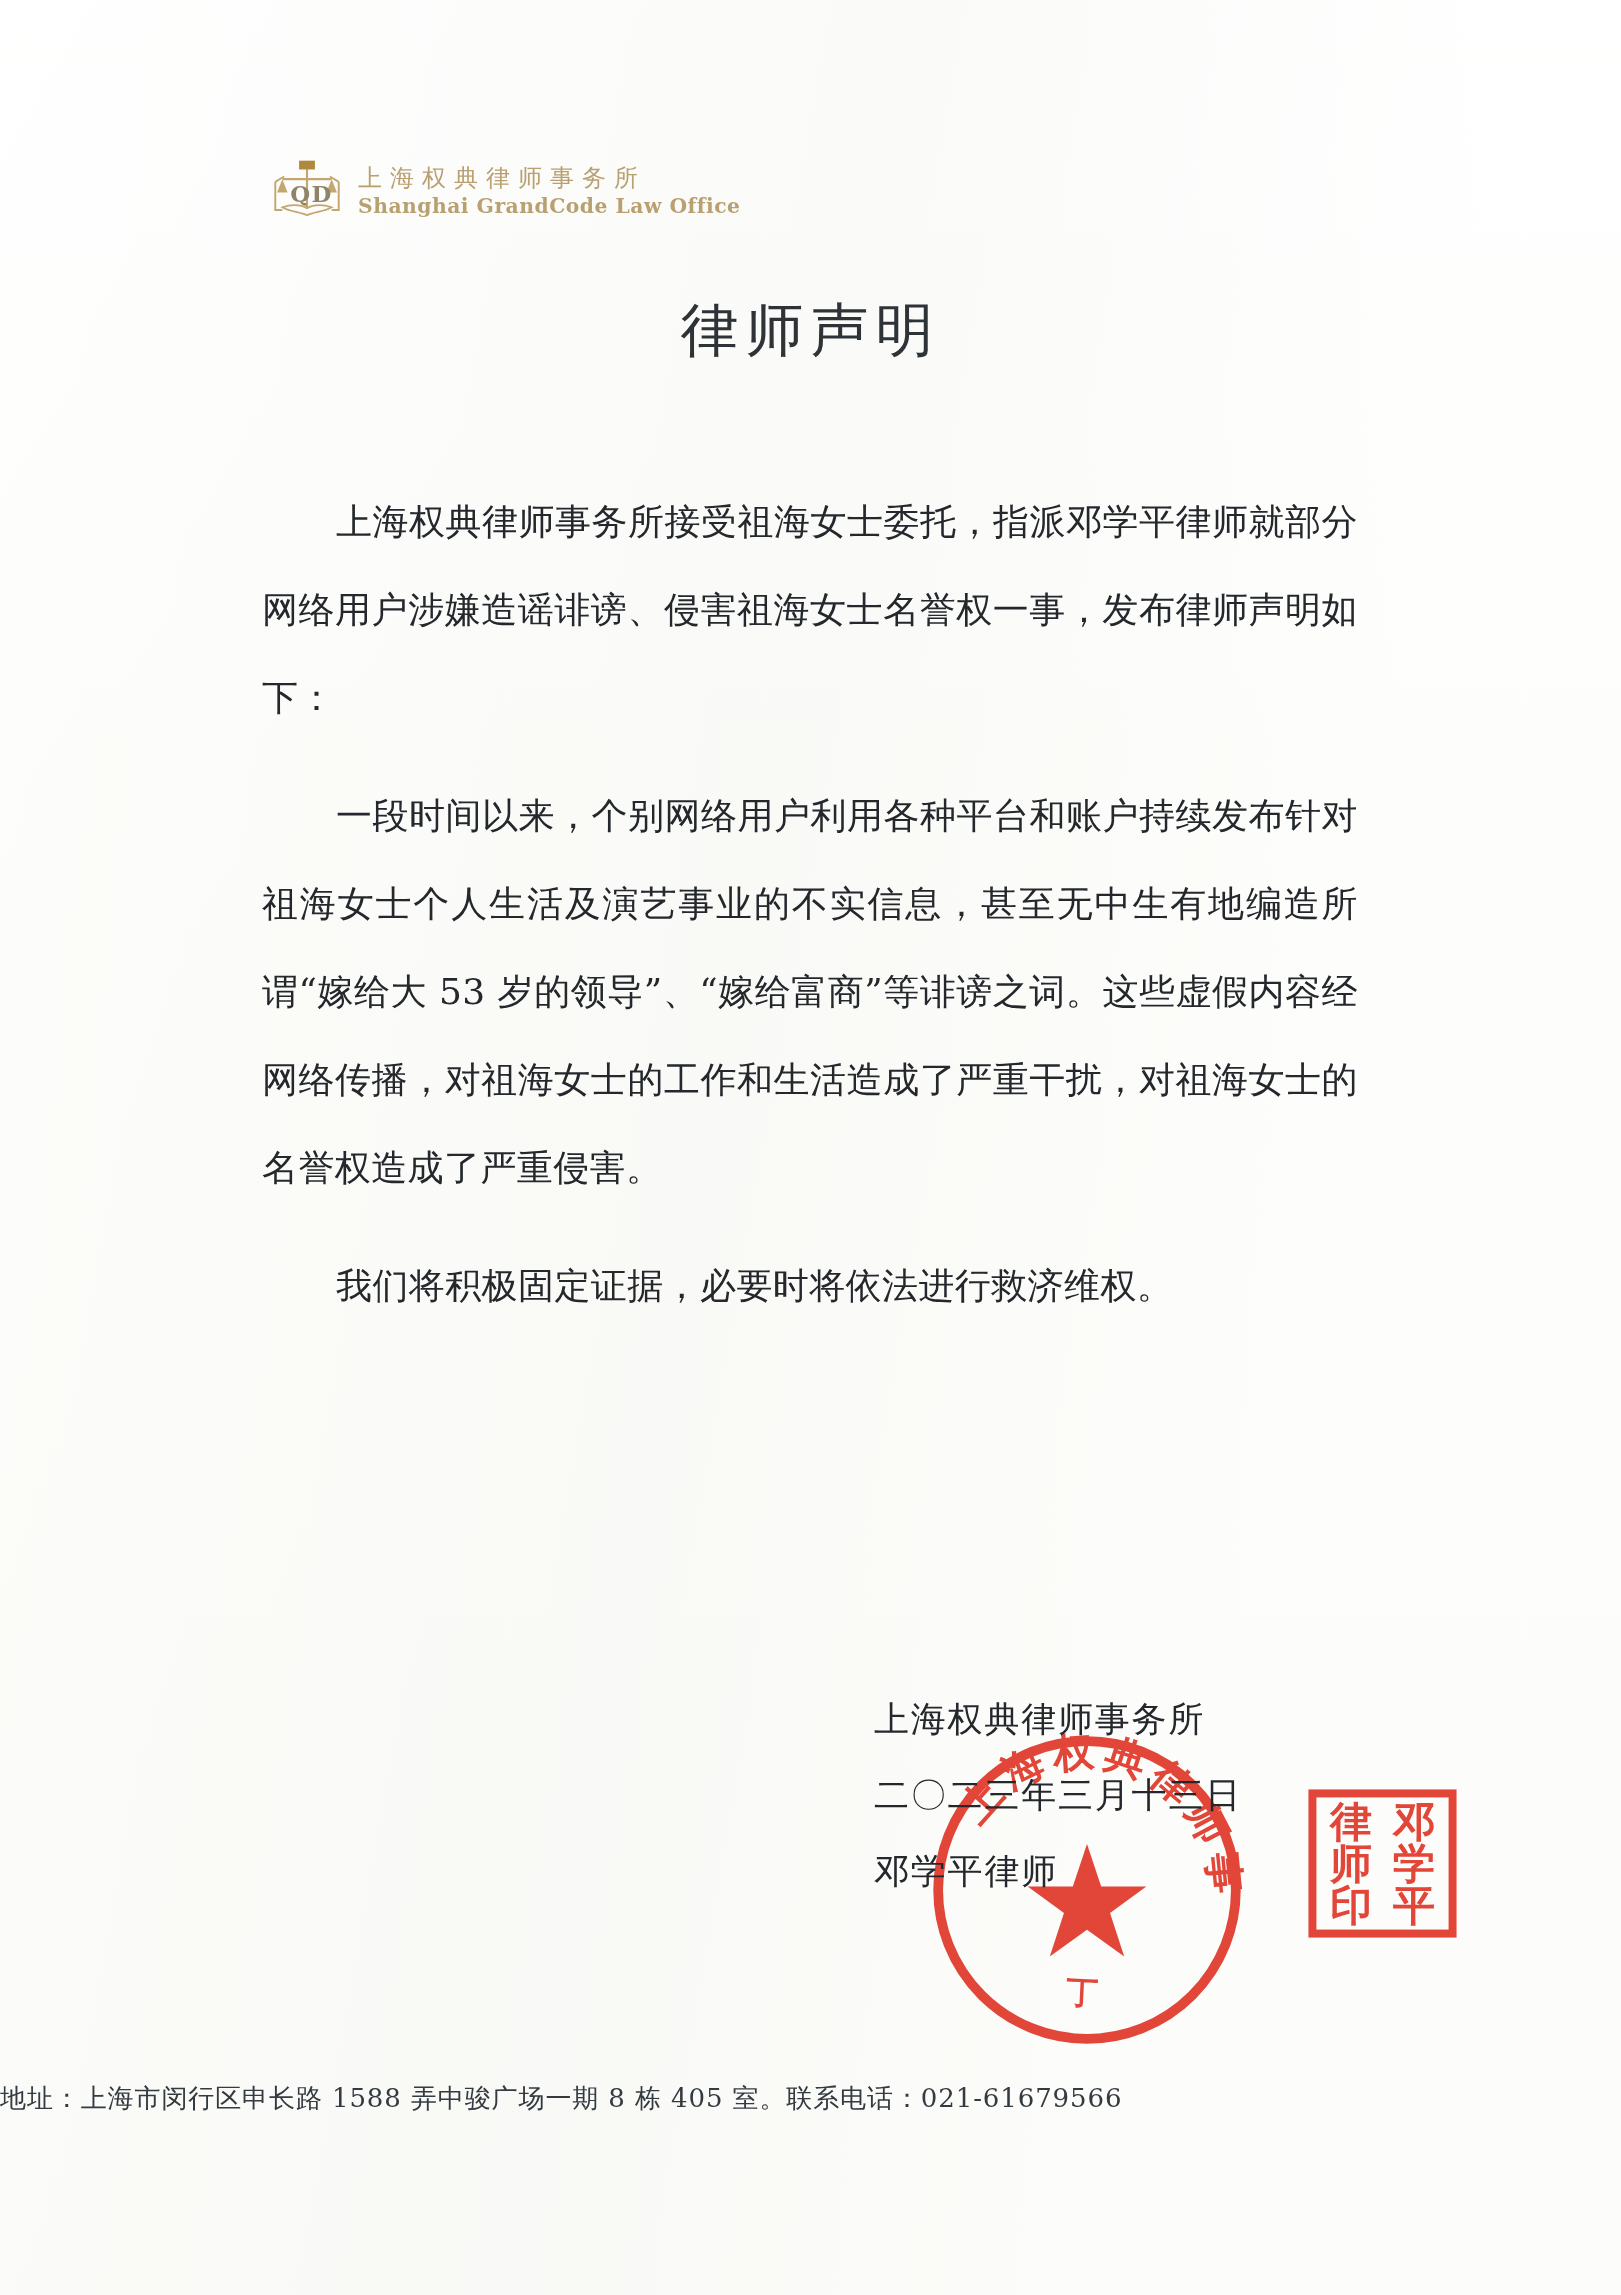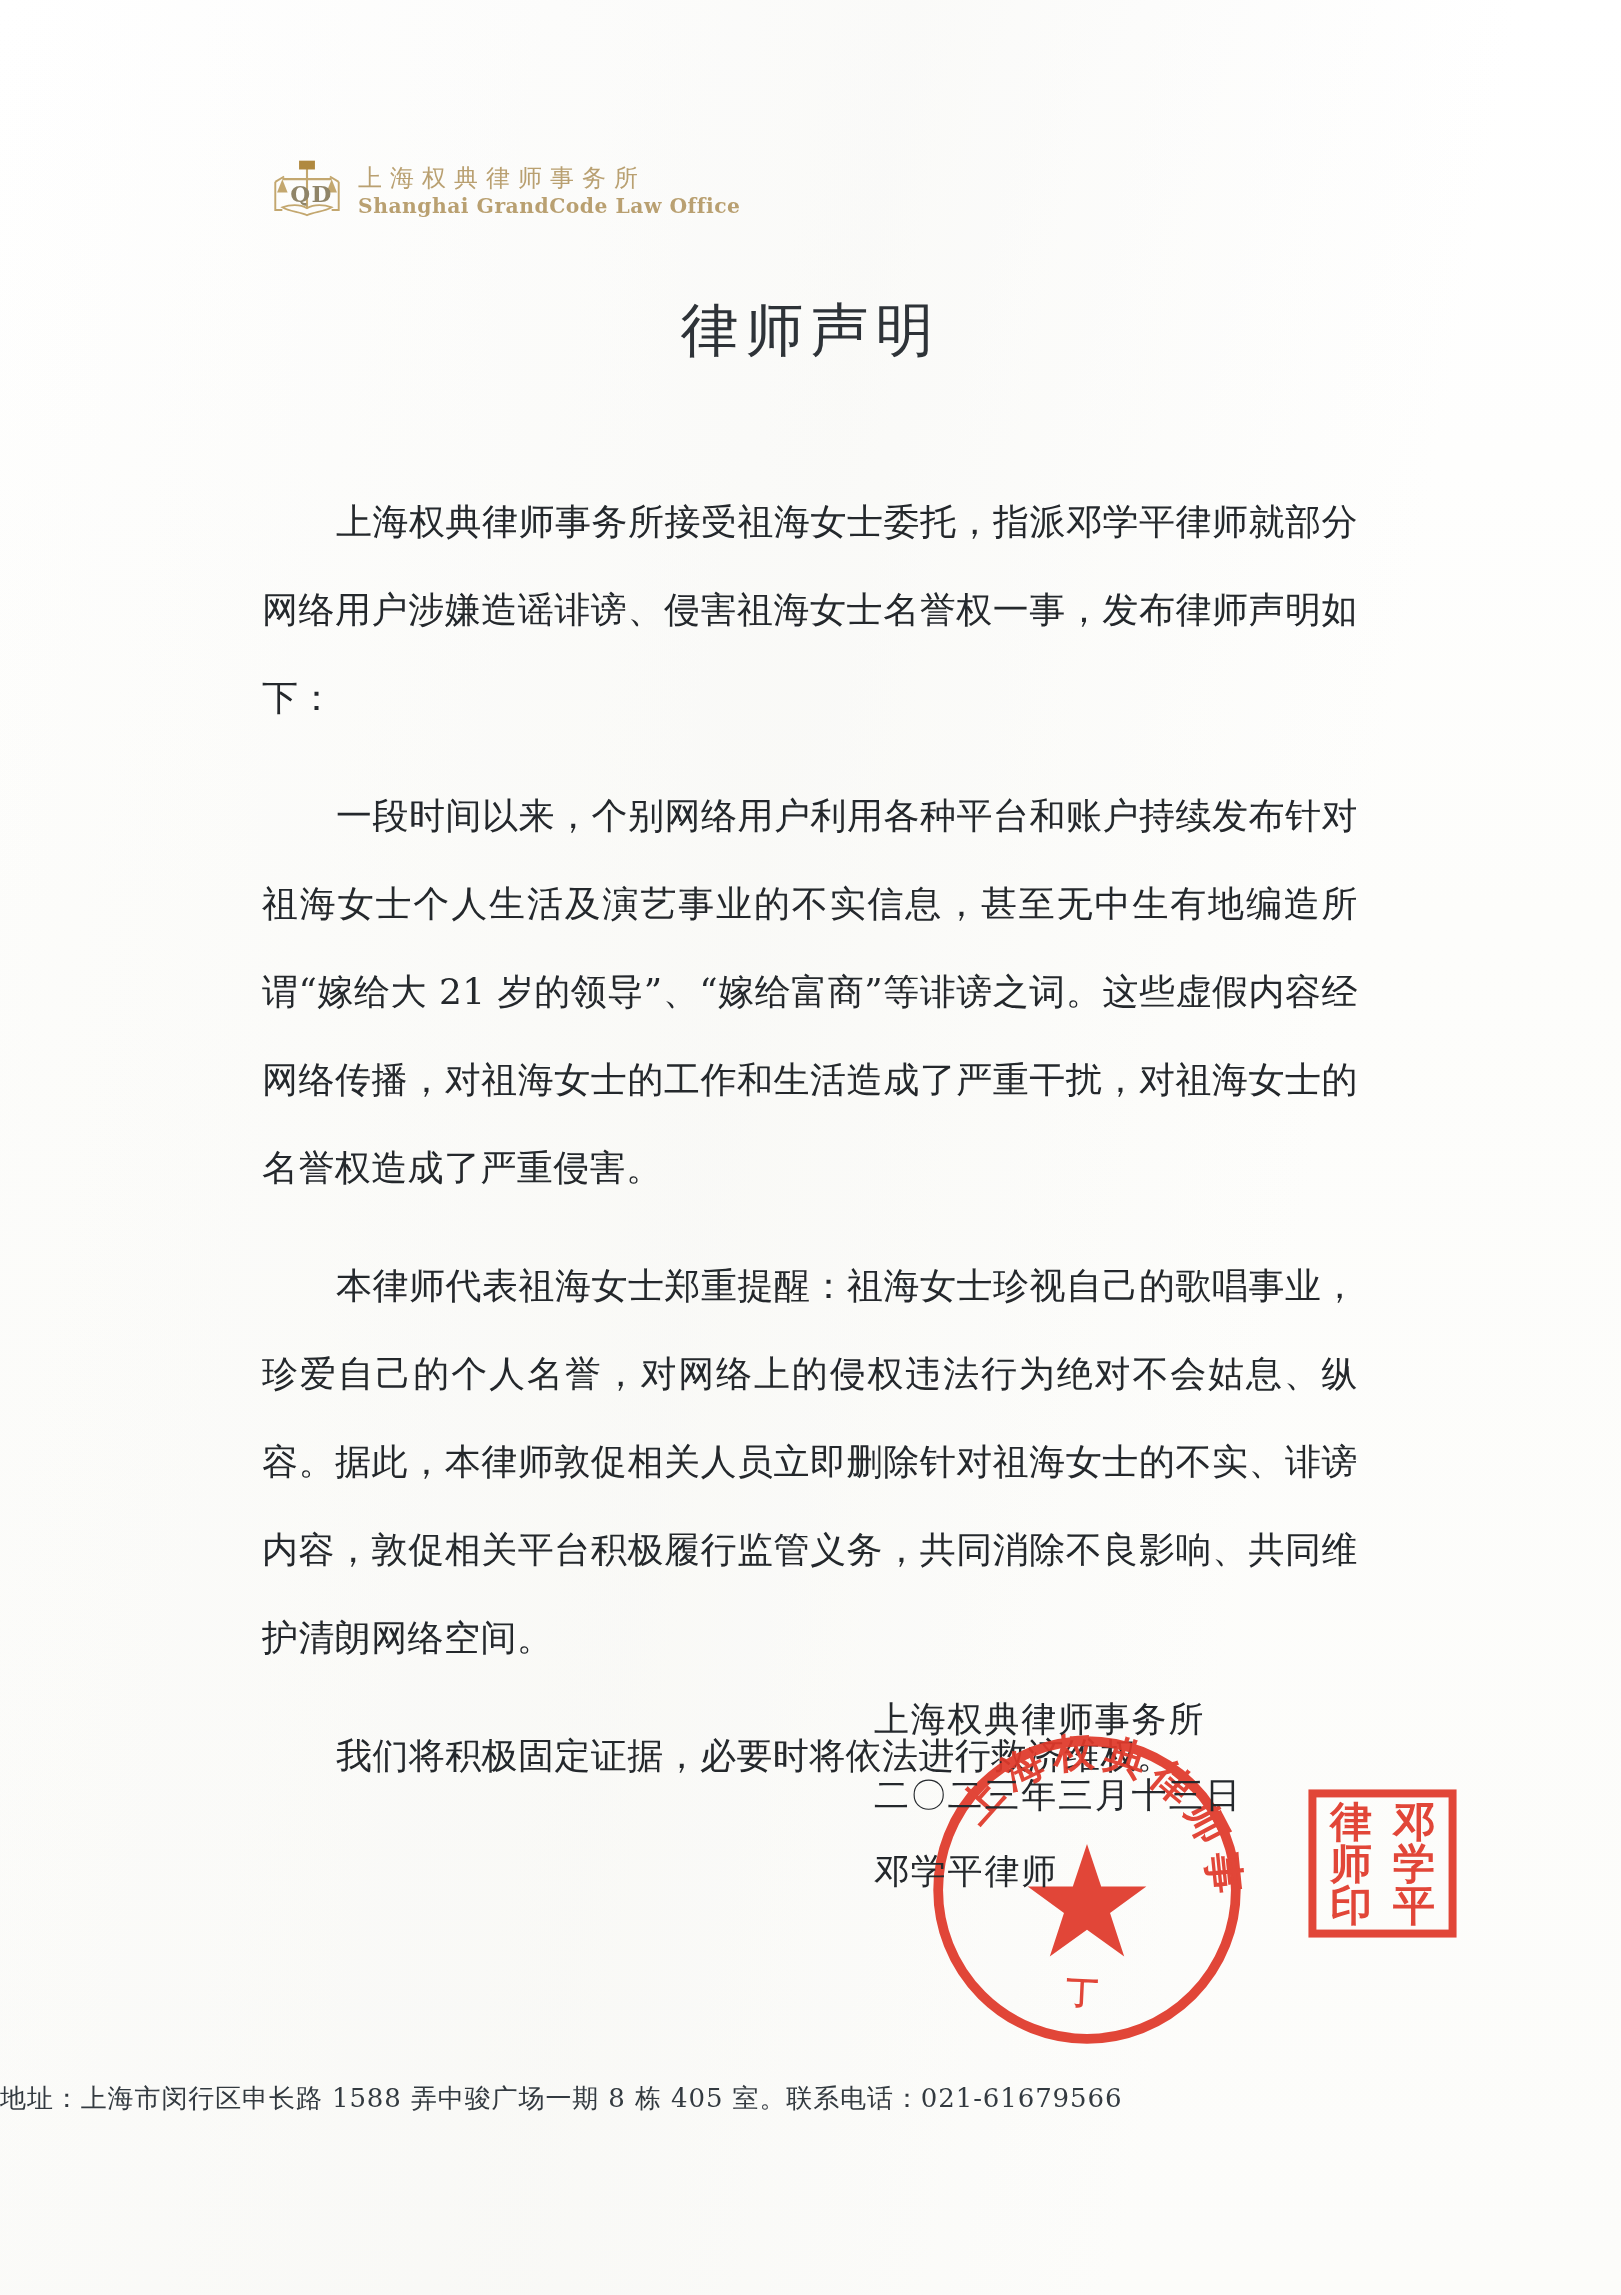--- a/index.html
+++ b/index.html
@@ -213,22 +213,21 @@
     <div class="lh-text">
       <div class="lh-cn">上海权典律师事务所</div>
       <div class="lh-en">Shanghai GrandCode Law Office</div>
     </div>
   </div>
 
   <div class="doc-title">律师声明</div>
 
   <div class="body-block">
     <p class="para">上海权典律师事务所接受祖海女士委托，指派邓学平律师就部分网络用户涉嫌造谣诽谤、侵害祖海女士名誉权一事，发布律师声明如下：</p>
-    <p class="para">一段时间以来，个别网络用户利用各种平台和账户持续发布针对祖海女士个人生活及演艺事业的不实信息，甚至无中生有地编造所谓“嫁给大 21 岁的领导”、“嫁给富商”等诽谤之词。这些虚假内容经网络传播，对祖海女士的工作和生活造成了严重干扰，对祖海女士的名誉权造成了严重侵害。</p>
-    <p class="para">本律师代表祖海女士郑重提醒：祖海女士珍视自己的歌唱事业，珍爱自己的个人名誉，对网络上的侵权违法行为绝对不会姑息、纵容。据此，本律师敦促相关人员立即删除针对祖海女士的不实、诽谤内容，敦促相关平台积极履行监管义务，共同消除不良影响、共同维护清朗网络空间。</p>
+    <p class="para">一段时间以来，个别网络用户利用各种平台和账户持续发布针对祖海女士个人生活及演艺事业的不实信息，甚至无中生有地编造所谓“嫁给大 53 岁的领导”、“嫁给富商”等诽谤之词。这些虚假内容经网络传播，对祖海女士的工作和生活造成了严重干扰，对祖海女士的名誉权造成了严重侵害。</p>
     <p class="para">我们将积极固定证据，必要时将依法进行救济维权。</p>
   </div>
 
   <div class="stamp-round">
     <svg width="326" height="326" viewBox="0 0 368 368" aria-hidden="true">
       <defs>
         <path id="arcpath" d="M 44 184 A 140 140 0 1 1 324 184"></path>
         <path id="arcpath2" d="M 56 184 A 128 128 0 1 0 312 184"></path>
       </defs>
       <circle cx="184" cy="184" r="168" fill="none" stroke="#e0392a" stroke-width="11"></circle>

